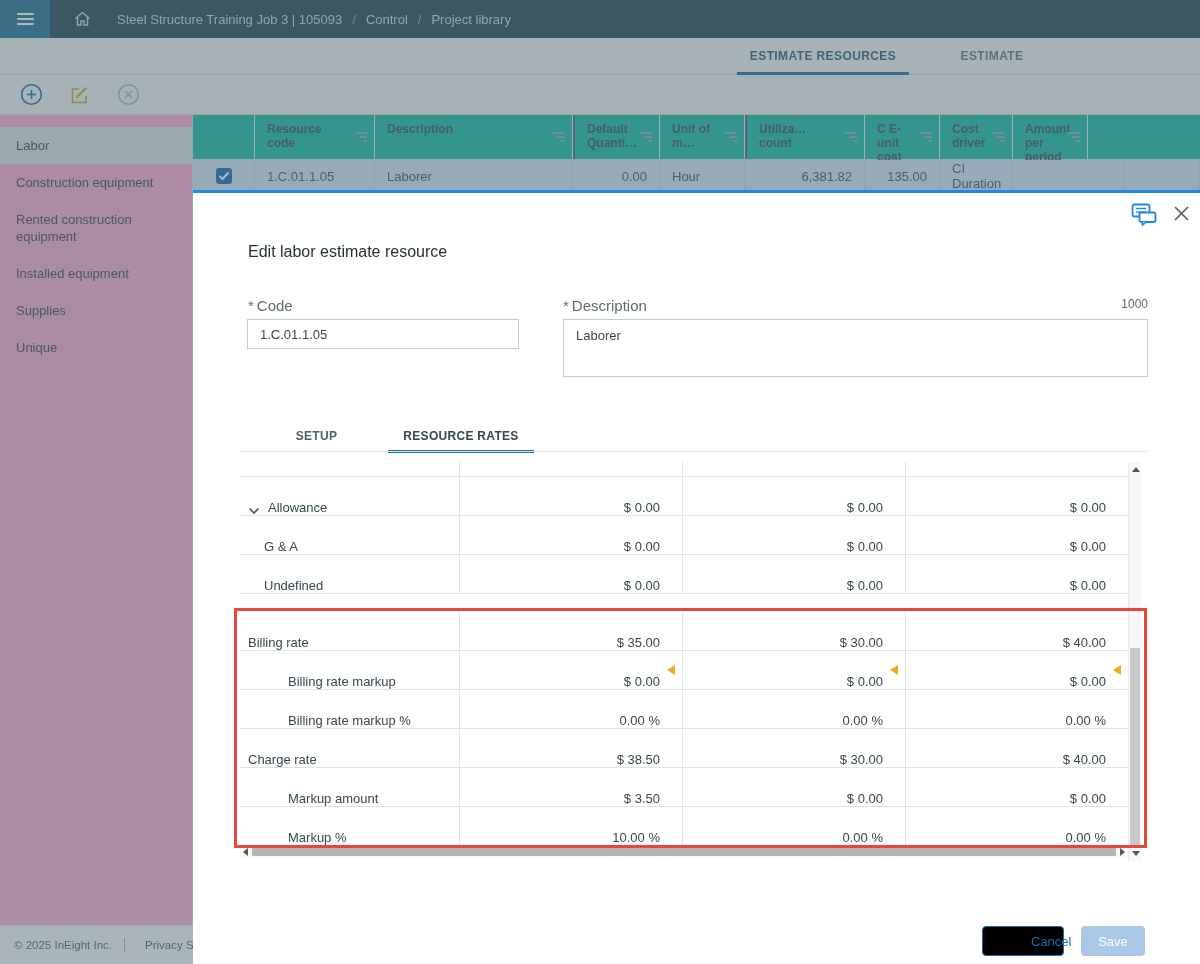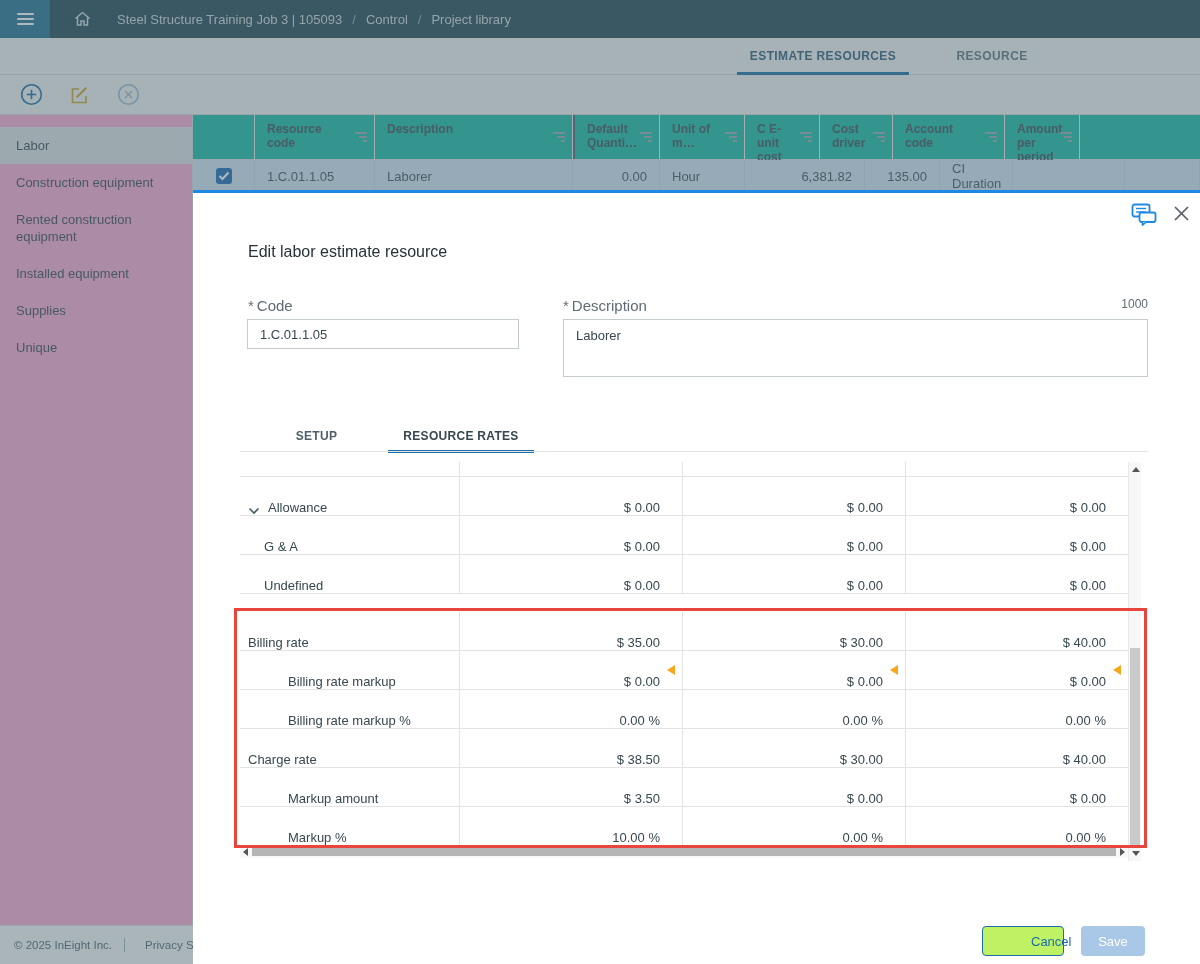--- a/index.html
+++ b/index.html
@@ -91,21 +91,21 @@
   .vsb { position:absolute; left:935px; top:269px; width:13px; height:399px; background:#f7f7f7; border-left:1px solid #e9e9e9; z-index:5; }
   .vsb .arrow-up { position:absolute; top:5px; left:3px; width:0; height:0; border-left:4px solid transparent; border-right:4px solid transparent; border-bottom:5px solid #555; cursor:pointer; }
   .vsb .thumb { position:absolute; left:1px; top:186px; width:10px; height:197px; background:#c9c9c9; cursor:pointer; }
   .vsb .arrow-down { position:absolute; bottom:5px; left:3px; width:0; height:0; border-left:4px solid transparent; border-right:4px solid transparent; border-top:5px solid #555; cursor:pointer; }
   .hsb { position:absolute; left:47px; top:652px; width:888px; height:13px; background:#f7f7f7; display:flex; align-items:center; z-index:5; }
   .hsb .arrow-left { margin-left:3px; width:0; height:0; border-top:4px solid transparent; border-bottom:4px solid transparent; border-right:5px solid #555; cursor:pointer; }
   .hsb .thumb { flex:1; height:9px; background:#b5b5b5; margin:0 4px; cursor:pointer; }
   .hsb .arrow-right { margin-right:3px; width:0; height:0; border-top:4px solid transparent; border-bottom:4px solid transparent; border-left:5px solid #555; cursor:pointer; }
 
   
-  .btn-cancel { position:absolute; left:789px; top:733px; width:82px; height:30px; border:1px solid #1b6ca8; border-radius:4px; background:#bef264; color:#1b6ca8; font-size:13px; font-family:inherit; cursor:pointer;padding-left:48px; }
+  .btn-cancel { position:absolute; left:789px; top:733px; width:82px; height:30px; border:1px solid #1b6ca8; border-radius:4px; background:#000000; color:#1b6ca8; font-size:13px; font-family:inherit; cursor:pointer;padding-left:48px; }
   .btn-save { position:absolute; left:888px; top:733px; width:64px; height:30px; border:none; border-radius:4px; background:#a9c7e6; color:#fff; font-size:13px; font-family:inherit; cursor:default; }
 </style>
 </head>
 <body>
 
 <div class="screen">
 
   <div class="topbar">
     <div class="menu-btn">
       <i></i>
@@ -125,21 +125,21 @@
       <span>Project library</span>
     </div>
   </div>
 
   <div class="tabrow">
     <div class="ptab ptab-est active">
       <span>ESTIMATE RESOURCES</span>
       <div class="tab-underline"></div>
     </div>
     <div class="ptab ptab-rev">
-      <span>RESOURCE</span>
+      <span>ESTIMATE</span>
     </div>
   </div>
 
   <div class="toolbar">
     <div class="tool">
       <svg width="23" height="23" viewBox="0 0 23 23">
           <circle cx="11.5" cy="11.5" r="9.8" fill="none" stroke="#1b6ca8" stroke-width="1.6"></circle>
           <line x1="11.5" y1="6.8" x2="11.5" y2="16.2" stroke="#1b6ca8" stroke-width="1.6"></line>
           <line x1="6.8" y1="11.5" x2="16.2" y2="11.5" stroke="#1b6ca8" stroke-width="1.6"></line>
         </svg>
@@ -183,31 +183,31 @@
     <div class="gh c3 dark"><span>Default Quanti…</span><span class="filtericon">
           <i></i>
           <i></i>
           <i></i>
         </span></div>
     <div class="gh c4"><span>Unit of m…</span><span class="filtericon">
           <i></i>
           <i></i>
           <i></i>
         </span></div>
+    <div class="gh c5 dark"><span>Utiliza… count</span><span class="filtericon">
+          <i></i>
+          <i></i>
+          <i></i>
+        </span></div>
     <div class="gh c6"><span>C E-unit cost (Scale…</span><span class="filtericon">
           <i></i>
           <i></i>
           <i></i>
         </span></div>
     <div class="gh c7"><span>Cost driver</span><span class="filtericon">
-          <i></i>
-          <i></i>
-          <i></i>
-        </span></div>
-    <div class="gh c8"><span>Account code</span><span class="filtericon">
           <i></i>
           <i></i>
           <i></i>
         </span></div>
     <div class="gh c9"><span>Amount per period</span><span class="filtericon">
           <i></i>
           <i></i>
           <i></i>
         </span></div>
   </div>

